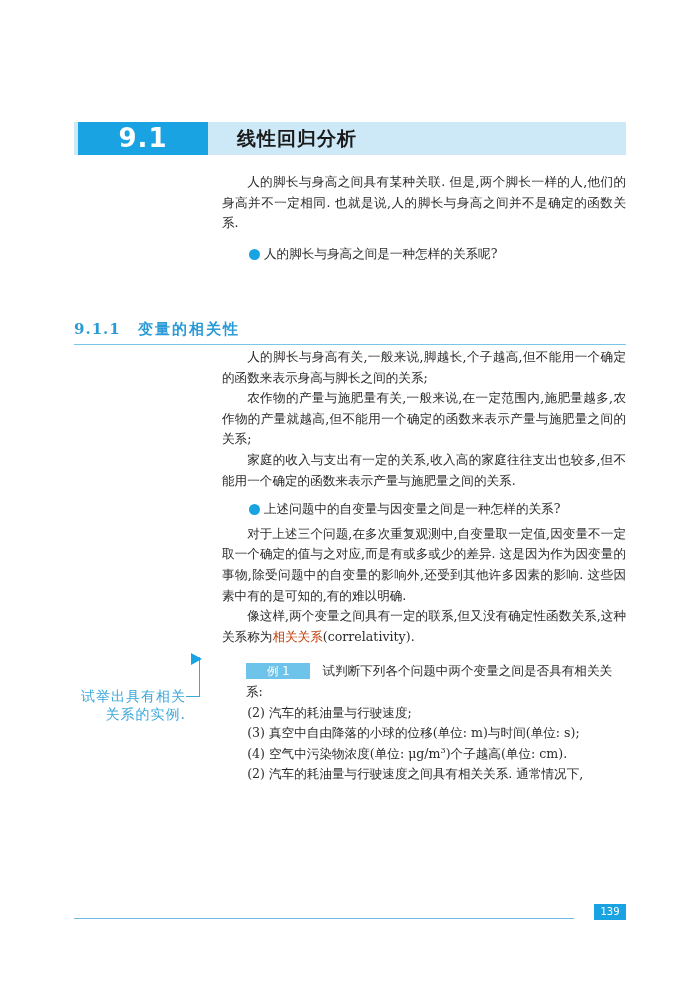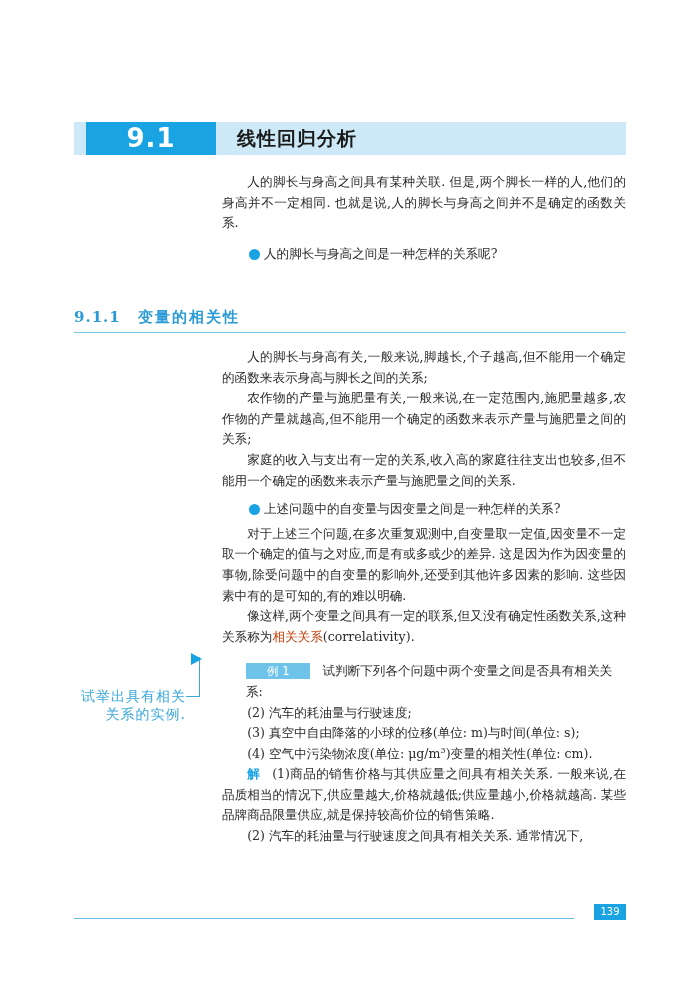--- a/index.html
+++ b/index.html
@@ -5,35 +5,35 @@
     html, body { margin: 0; padding: 0; }
     body {
       width: 700px; height: 981px; background: #ffffff; position: relative; overflow: hidden;
       font-family: "DejaVu Serif", "Liberation Serif", serif; color: #2b2b2b;
     }
     .header-band {
       position: absolute; left: 74px; top: 122px; width: 552px; height: 33px;
       background: #cde9f7;
     }
     .header-num {
-      position: absolute; left: 12px; top: 0; width: 130px; height: 33px;
+      position: absolute; left: 4px; top: 0; width: 130px; height: 33px;
       background: #1aa3e3; color: #fff; font-family: "DejaVu Sans", "Liberation Sans", sans-serif;
       font-size: 26px; font-weight: bold; line-height: 33px; text-align: center; letter-spacing: 1px;
     }
     .header-title {
       position: absolute; left: 163px; top: 0; line-height: 33px; font-size: 19px; font-weight: bold;
       font-family: "DejaVu Sans", "Liberation Sans", sans-serif; color: #1a1a1a; letter-spacing: 1px;
     }
     .body-col { position: absolute; left: 222px; width: 404px; font-size: 12.6px; line-height: 20.6px; }
     .para { margin: 0; text-indent: 2em; text-align: justify; }
     .q { margin: 0; padding-left: 26px; position: relative; }
     .dot { position: absolute; left: 27px; top: 5px; width: 11px; height: 11px; border-radius: 50%; background: #1aa3e3; }
     .q .qt { padding-left: 16px; }
     .section {
-      position: absolute; left: 74px; top: 306px; width: 552px; height: 26px;
+      position: absolute; left: 74px; top: 318px; width: 552px; height: 26px;
       border-bottom: 1px solid #7cc4e6;
     }
     .section-num { position: absolute; left: 0; top: 2px; font-size: 15px; font-weight: bold; color: #2a9bd6; letter-spacing: 1px; }
     .section-title { position: absolute; left: 64px; top: 2px; font-size: 15px; font-weight: bold; color: #2a9bd6; letter-spacing: 2px; font-family: "DejaVu Sans", "Liberation Sans", sans-serif; }
     .side-note {
       position: absolute; left: 74px; top: 687px; width: 112px; font-size: 14px; line-height: 18px;
       color: #3ba8db; text-align: right; letter-spacing: 1px;
     }
     .side-note .l2 { text-align: right; }
     .side-bracket { position: absolute; left: 189px; top: 657px; width: 10px; height: 40px; border-right: 1.5px solid #3ba8db; }
@@ -84,22 +84,21 @@
   </p>
   <p class="para">对于上述三个问题,在多次重复观测中,自变量取一定值,因变量不一定取一个确定的值与之对应,而是有或多或少的差异. 这是因为作为因变量的事物,除受问题中的自变量的影响外,还受到其他许多因素的影响. 这些因素中有的是可知的,有的难以明确.</p>
   <p class="para"><span>像这样,两个变量之间具有一定的联系,但又没有确定性函数关系,这种关系称为</span><span class="term">相关关系</span><span>(correlativity).</span></p>
 
   <div style="margin-top:14px;">
     <p class="item" style="padding-left:24px;">
       <span class="example-tag">例 1</span><span>试判断下列各个问题中两个变量之间是否具有相关关系:</span>
     </p>
     <p class="item">(2) 汽车的耗油量与行驶速度;</p>
     <p class="item">(3) 真空中自由降落的小球的位移(单位: m)与时间(单位: s);</p>
-    <p class="item"><span>(4) 空气中污染物浓度(单位: μg/m</span><sup>3</sup><span>)变量的相关性(单位: cm).</span></p>
-    <p class="para"><span class="sol">解</span><span>(1)商品的销售价格与其供应量之间具有相关关系. 一般来说,在品质相当的情况下,供应量越大,价格就越低;供应量越小,价格就越高. 某些品牌商品限量供应,就是保持较高价位的销售策略.</span></p>
+    <p class="item"><span>(4) 空气中污染物浓度(单位: μg/m</span><sup>3</sup><span>)个子越高(单位: cm).</span></p>
     <p class="para">(2) 汽车的耗油量与行驶速度之间具有相关关系. 通常情况下,</p>
   </div>
 </div>
 
 <div class="side-note">
   <div>试举出具有相关</div>
   <div class="l2">关系的实例.</div>
 </div>
 <div class="side-bracket">
     <div class="bottom"></div>

